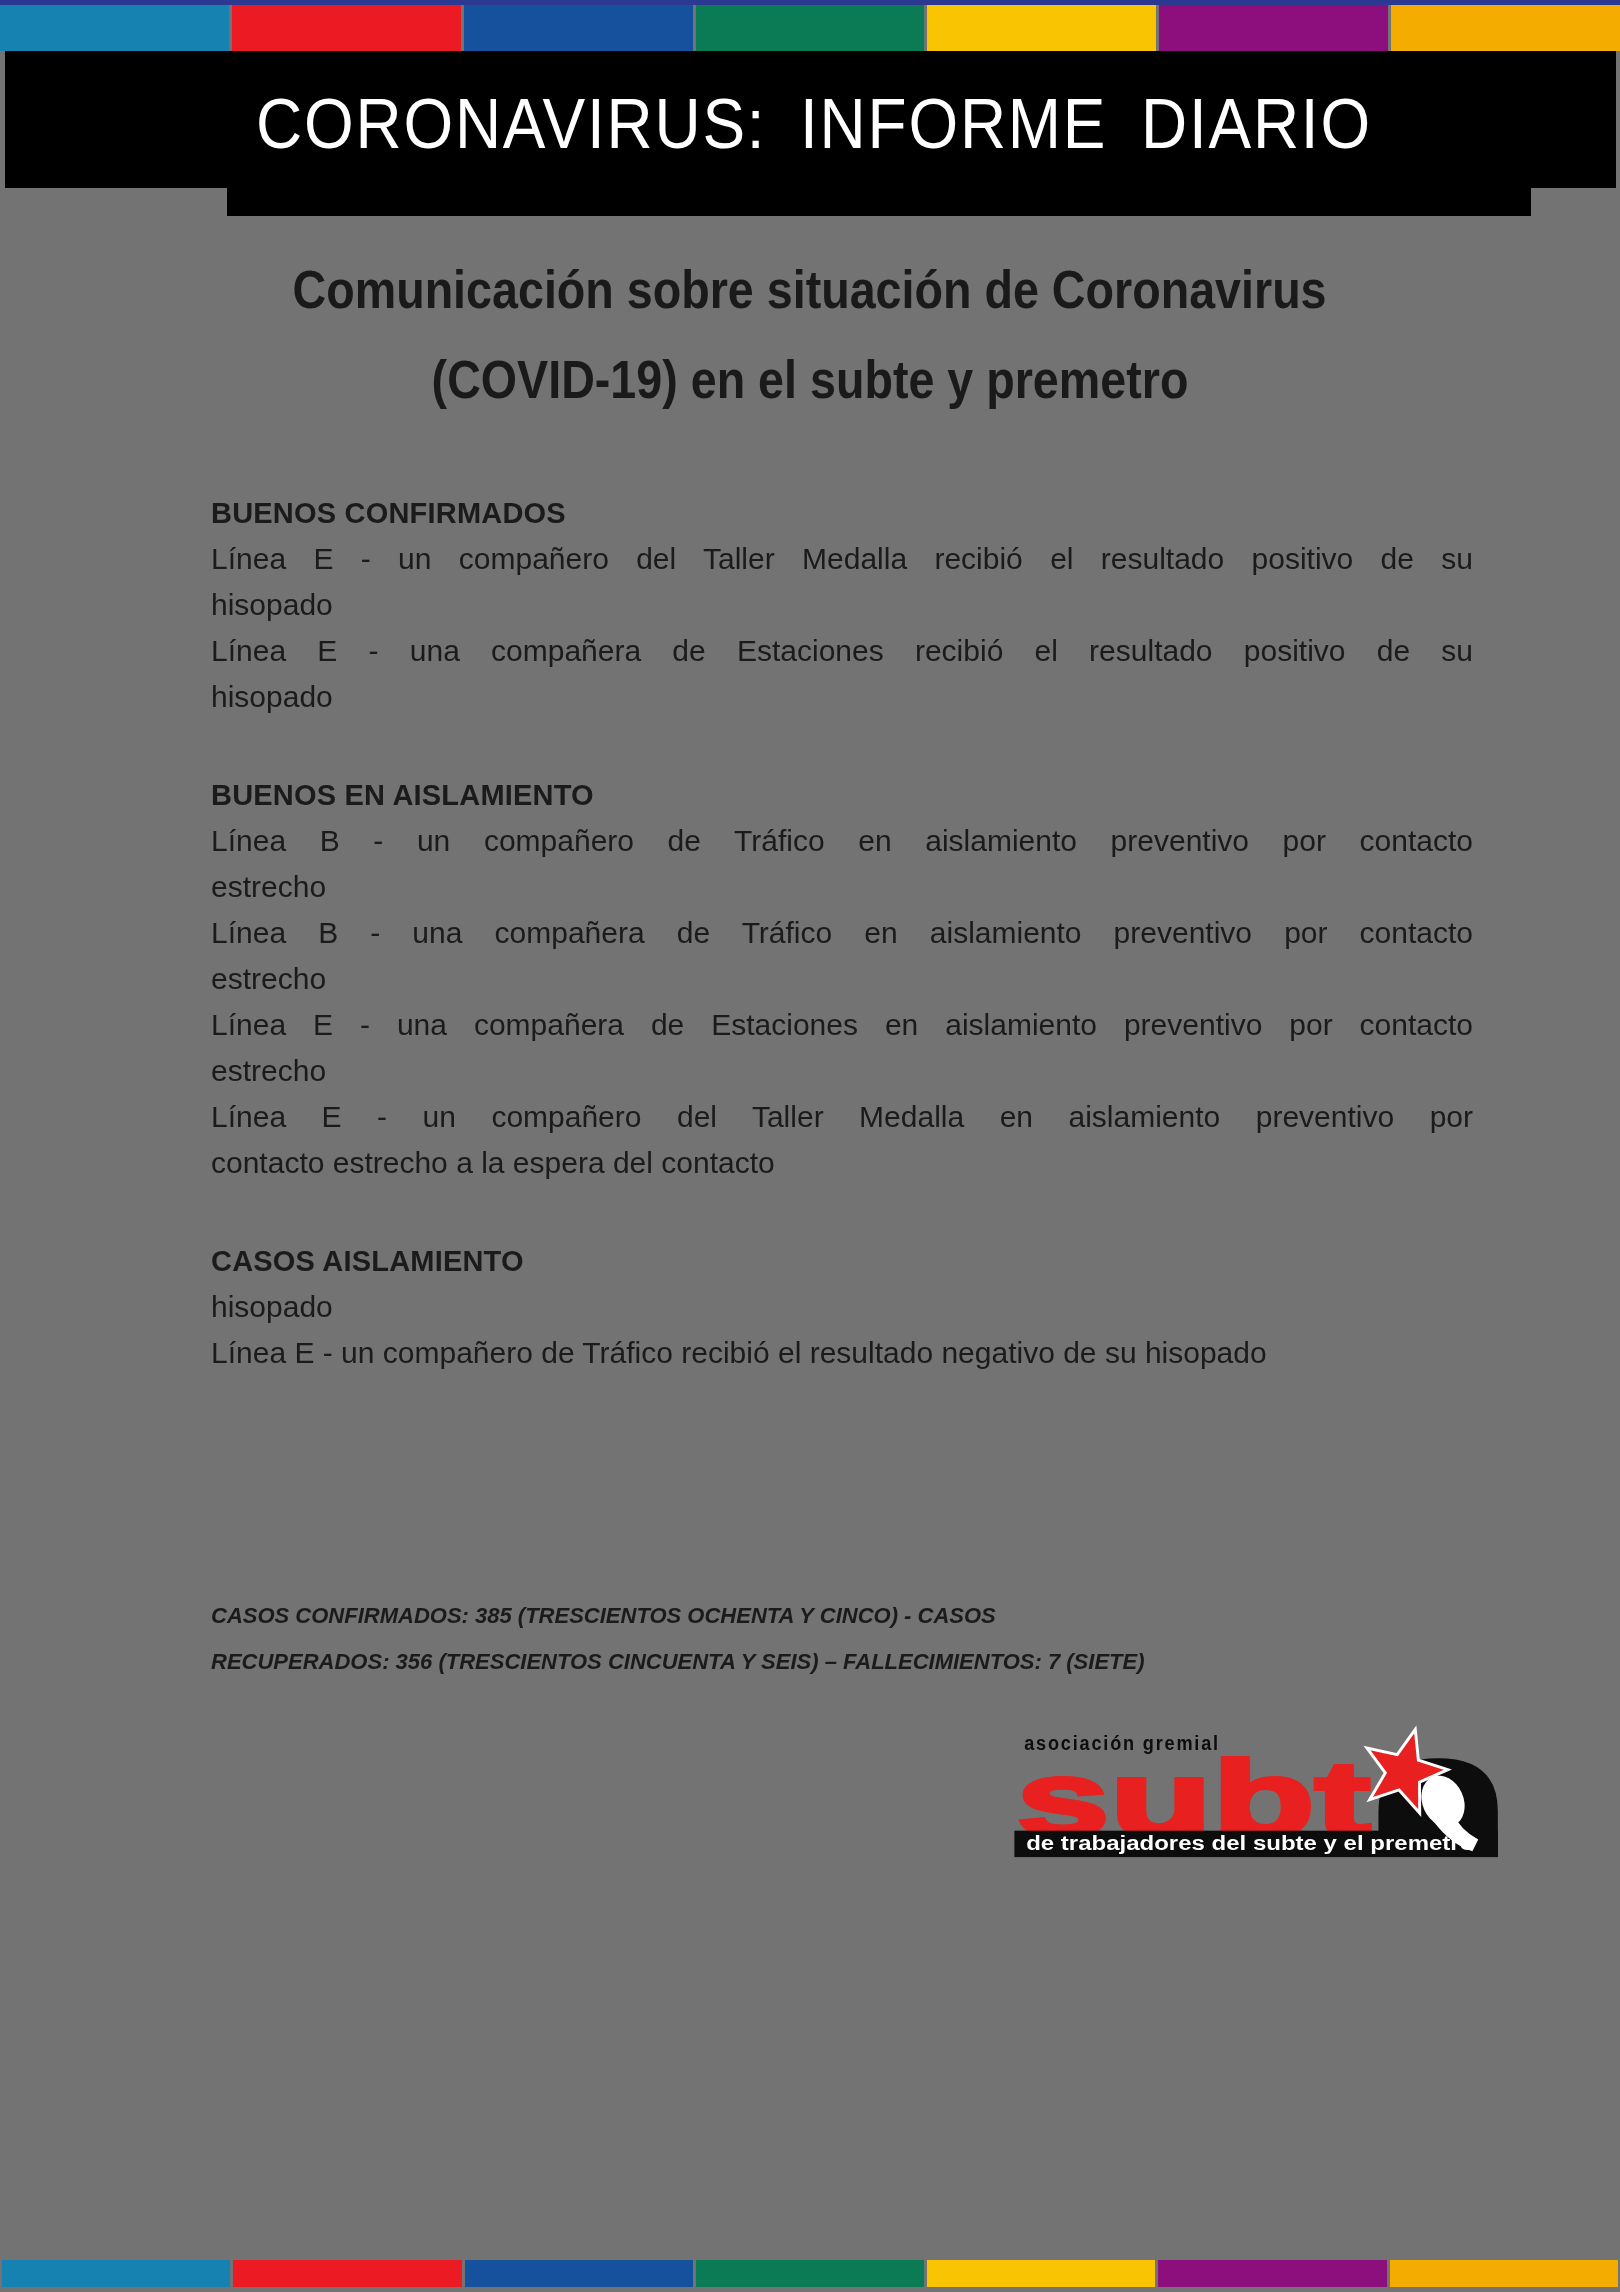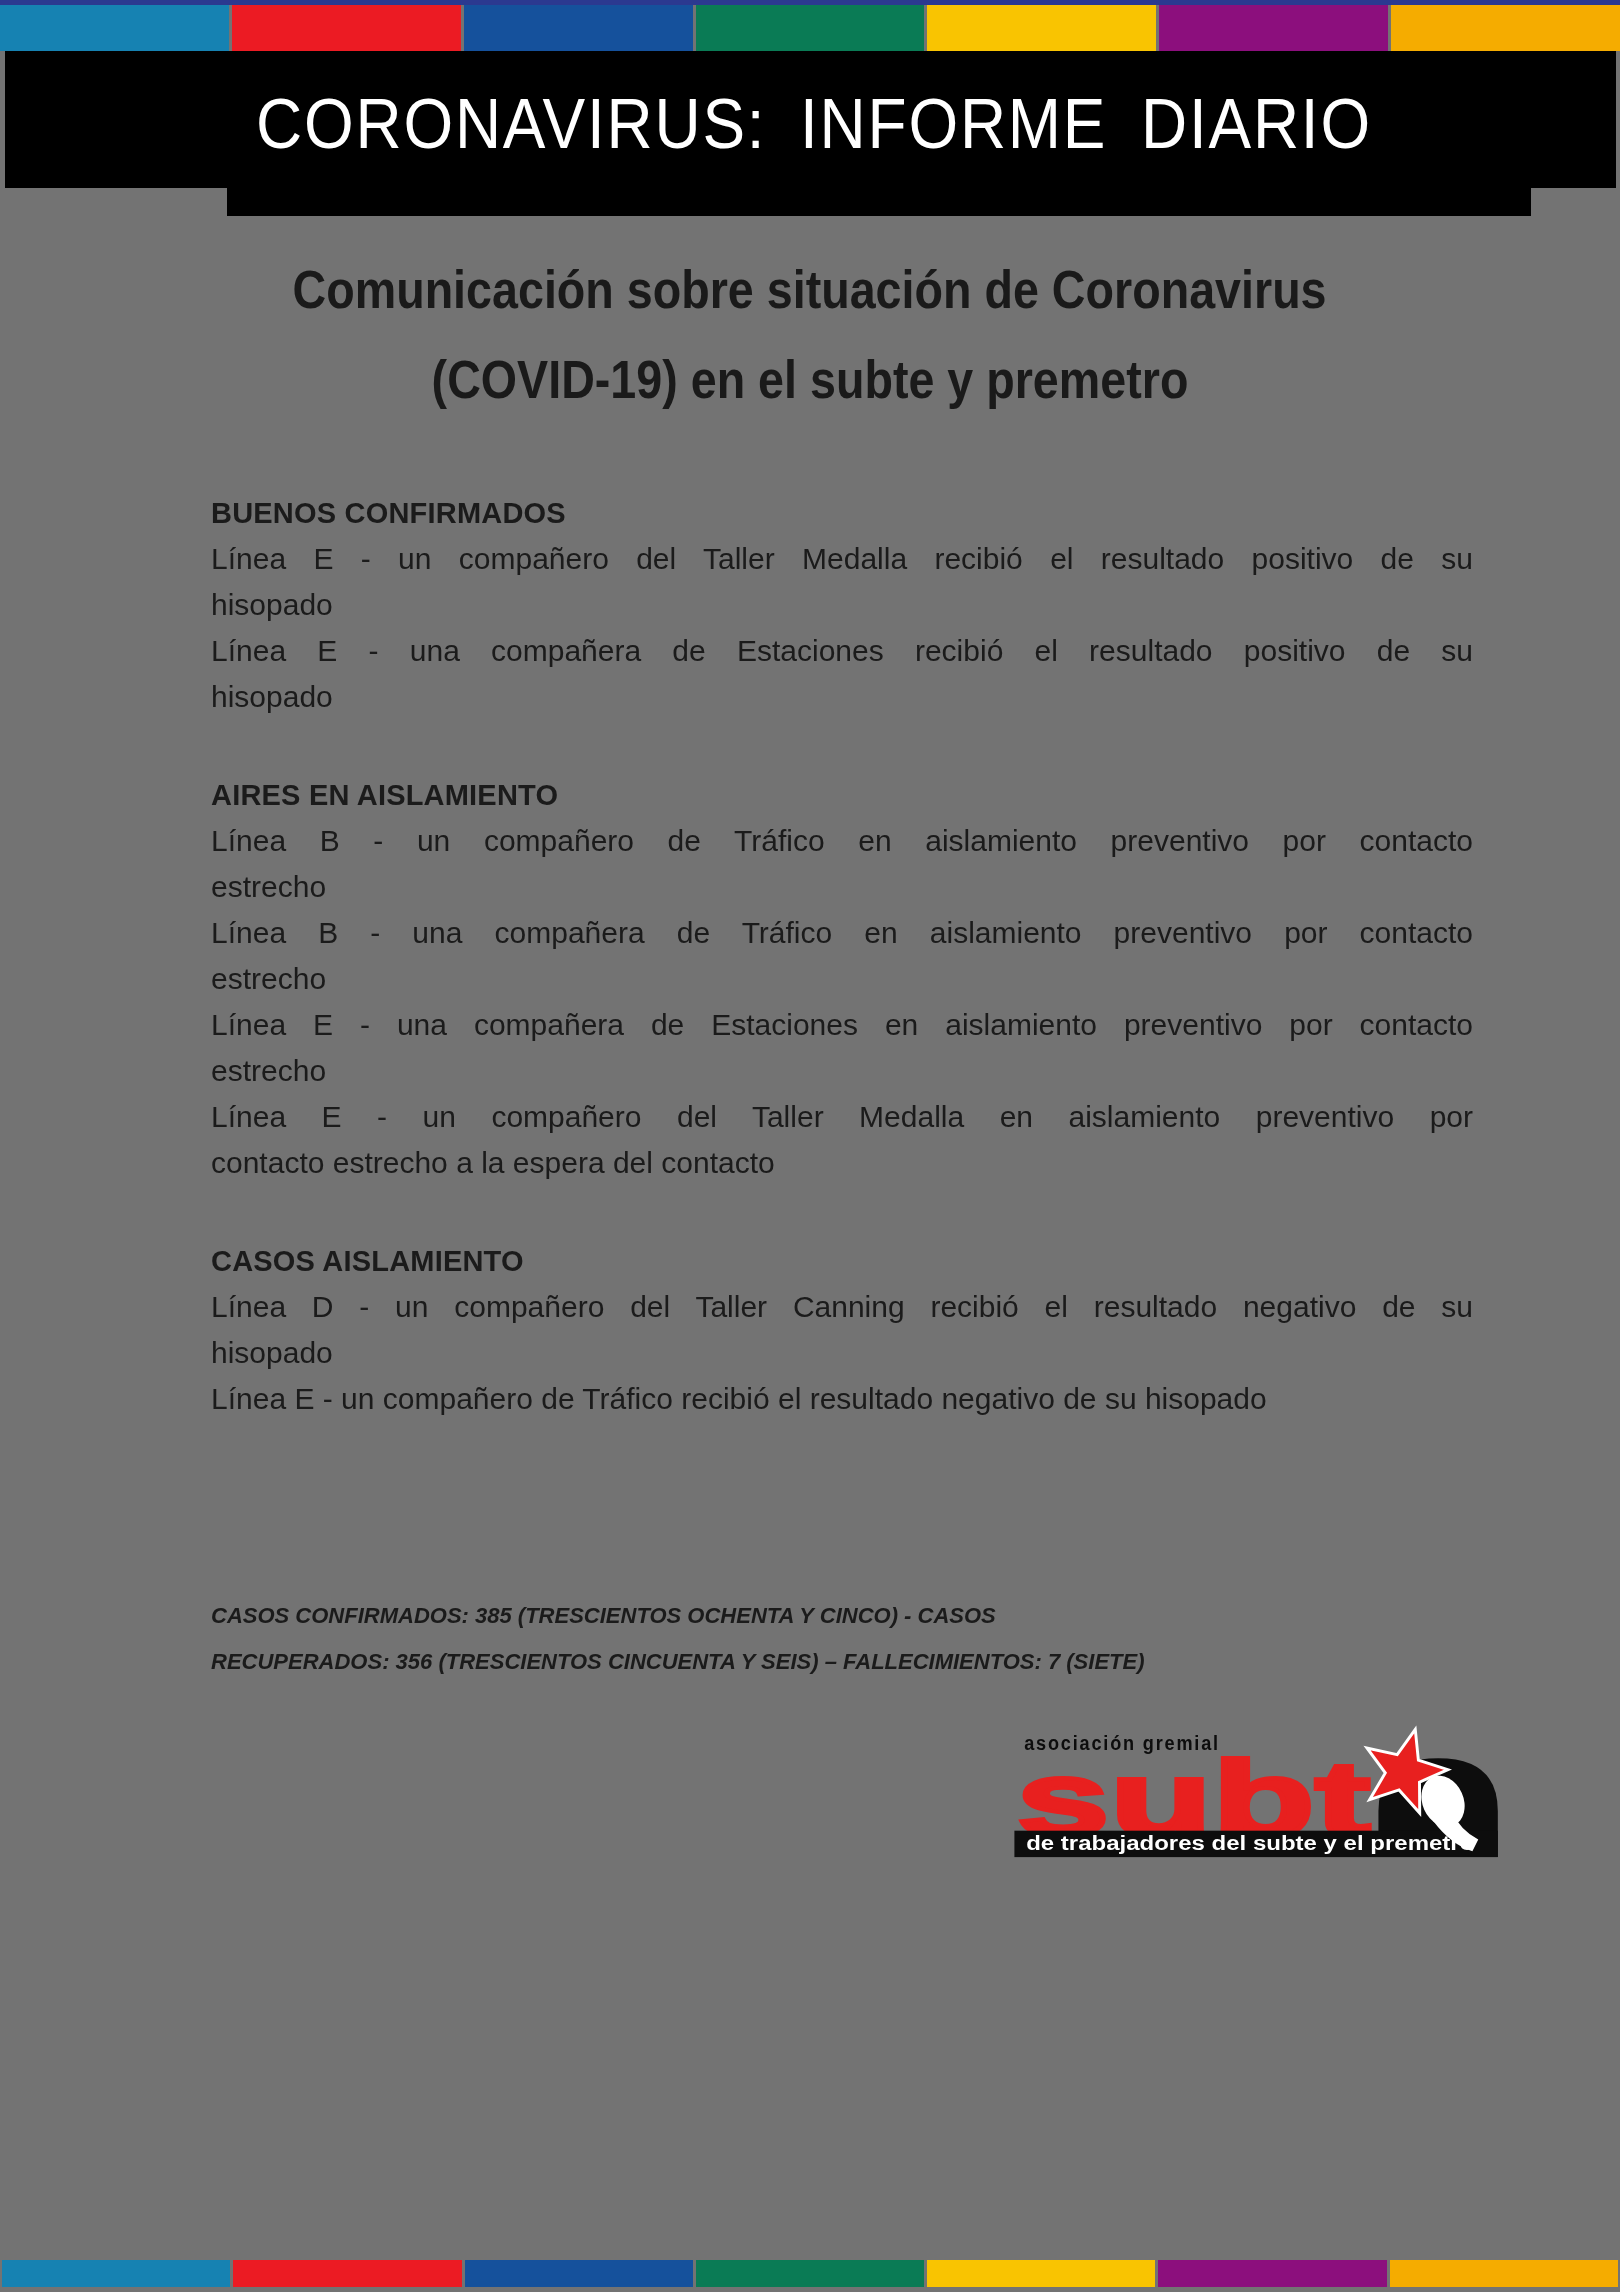--- a/index.html
+++ b/index.html
@@ -87,42 +87,41 @@
         <div>
           <div class="para-line">Línea E - un compañero del Taller Medalla recibió el resultado positivo de su</div>
           <div class="para-line last">hisopado</div>
         </div>
         <div>
           <div class="para-line">Línea E - una compañera de Estaciones recibió el resultado positivo de su</div>
           <div class="para-line last">hisopado</div>
         </div>
       </div>
       <div class="section">
-        <div class="section-heading">AIRES EN AISLAMIENTO</div>
+        <div class="section-heading">BUENOS EN AISLAMIENTO</div>
         <div>
           <div class="para-line">Línea B - un compañero de Tráfico en aislamiento preventivo por contacto</div>
           <div class="para-line last">estrecho</div>
         </div>
         <div>
           <div class="para-line">Línea B - una compañera de Tráfico en aislamiento preventivo por contacto</div>
           <div class="para-line last">estrecho</div>
         </div>
         <div>
           <div class="para-line">Línea E - una compañera de Estaciones en aislamiento preventivo por contacto</div>
           <div class="para-line last">estrecho</div>
         </div>
         <div>
           <div class="para-line">Línea E - un compañero del Taller Medalla en aislamiento preventivo por</div>
           <div class="para-line last">contacto estrecho a la espera del contacto</div>
         </div>
       </div>
       <div class="section">
         <div class="section-heading">CASOS AISLAMIENTO</div>
         <div>
-          <div class="para-line">Línea D - un compañero del Taller Canning recibió el resultado negativo de su</div>
           <div class="para-line last">hisopado</div>
         </div>
         <div>
           <div class="para-line last">Línea E - un compañero de Tráfico recibió el resultado negativo de su hisopado</div>
         </div>
       </div>
     </div>
 
   <div class="summary">
     <div>CASOS CONFIRMADOS: 385 (TRESCIENTOS OCHENTA Y CINCO) - CASOS</div>

